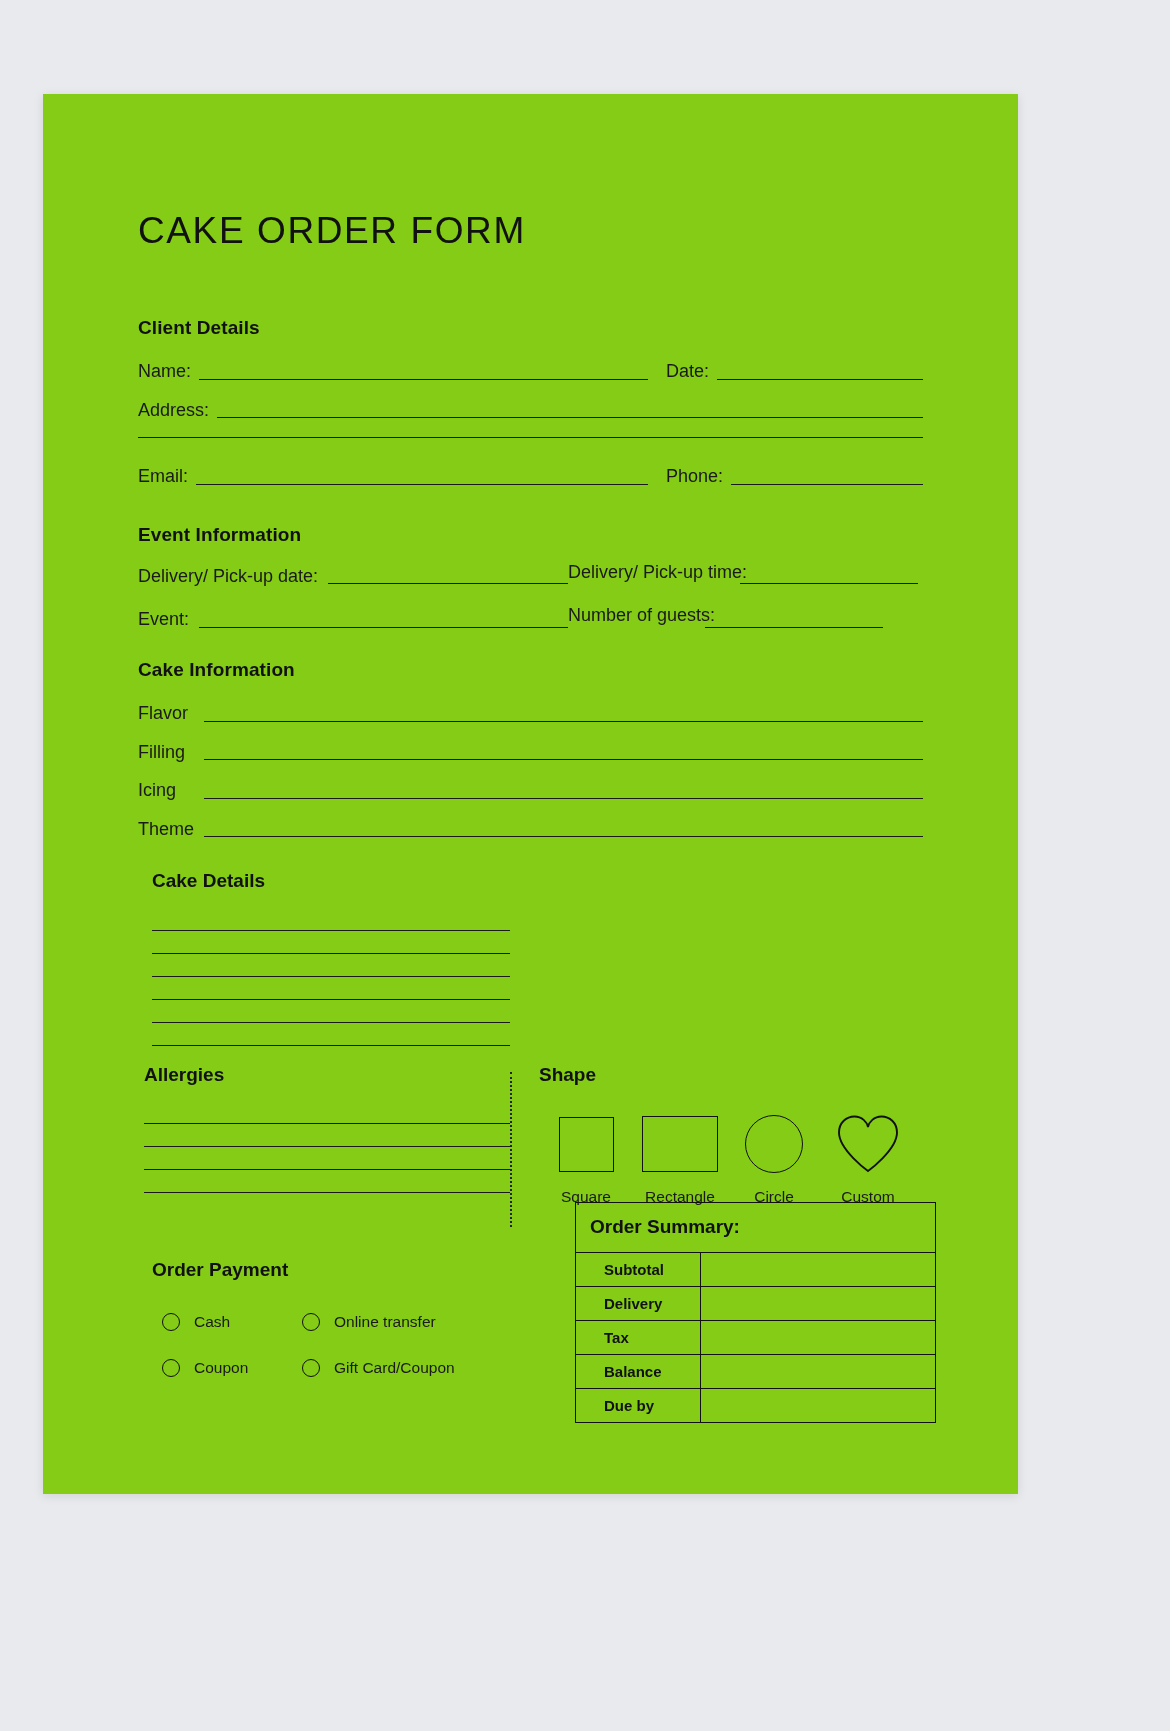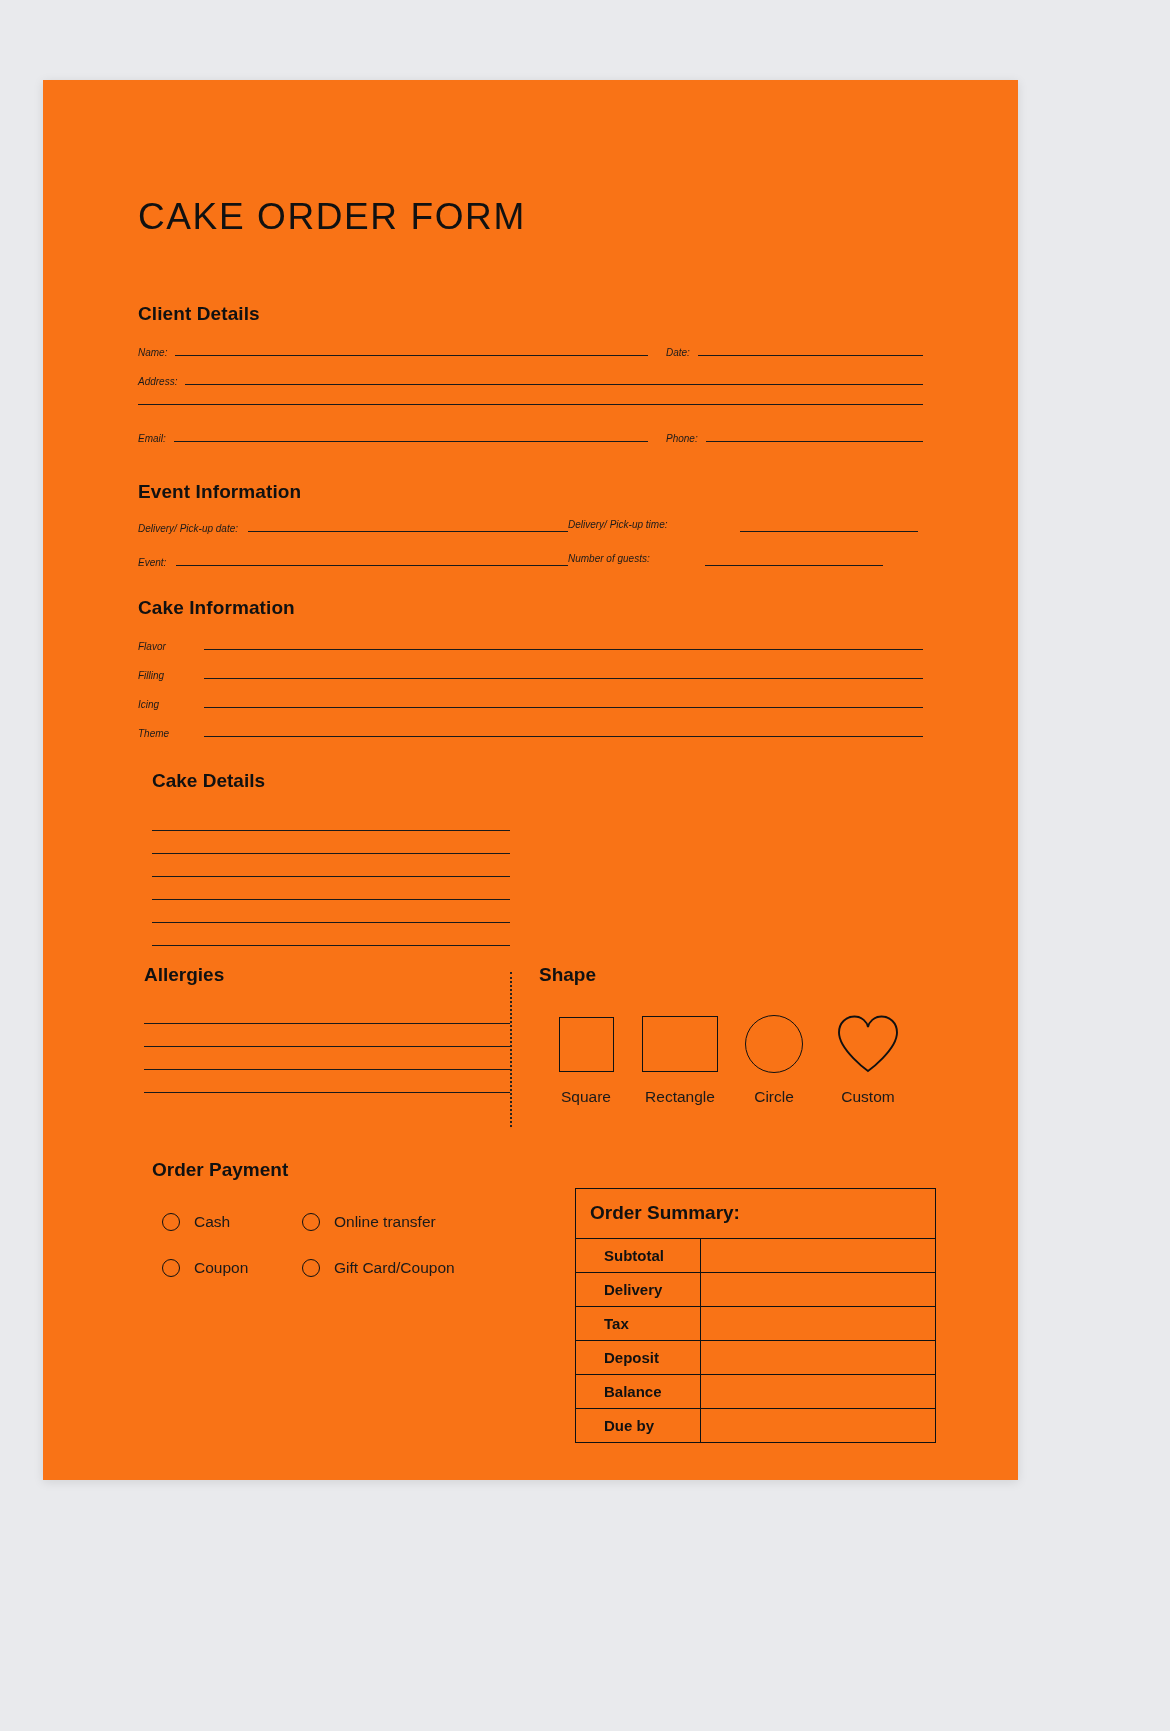--- a/index.html
+++ b/index.html
@@ -6,24 +6,24 @@
   html, body {
     width: 1170px;
     height: 1731px;
     background: #e9eaed;
     font-family: "Liberation Sans", sans-serif;
     overflow: hidden;
   }
   #page-wrap {
     position: absolute;
     left: 43px;
-    top: 80px;
+    top: 94px;
     width: 975px;
     height: 1400px;
-    background: #f97316;
+    background: #84cc16;
     box-shadow: 0 2px 10px rgba(0,0,0,0.10);
   }
   .sheet {
     position: absolute;
     left: 95px;
     top: 118px;
     width: 785px;
   }
 
   
@@ -49,25 +49,24 @@
     color: #111;
   }
 
   
   .field-row {
     display: flex;
     align-items: flex-end;
     gap: 8px;
   }
   .field-label {
-    font-size: 10px;
+    font-size: 18px;
     color: #1a1a1a;
     white-space: nowrap;
     line-height: 1.2;
-    font-style: italic;
   }
   .rule {
     flex: 1 1 auto;
     border-bottom: 1.6px solid #1a1a1a;
     height: 1px;
     margin-bottom: 3px;
   }
 
   
   #client-block { margin-top: 6px; }
@@ -420,24 +419,20 @@
       </div>
       <div class="sum-row">
         <div class="sum-key">Delivery</div>
         <div class="sum-val"></div>
       </div>
       <div class="sum-row">
         <div class="sum-key">Tax</div>
         <div class="sum-val"></div>
       </div>
       <div class="sum-row">
-        <div class="sum-key">Deposit</div>
-        <div class="sum-val"></div>
-      </div>
-      <div class="sum-row">
         <div class="sum-key">Balance</div>
         <div class="sum-val"></div>
       </div>
       <div class="sum-row">
         <div class="sum-key">Due by</div>
         <div class="sum-val"></div>
       </div>
     </div>
 
   </div>

